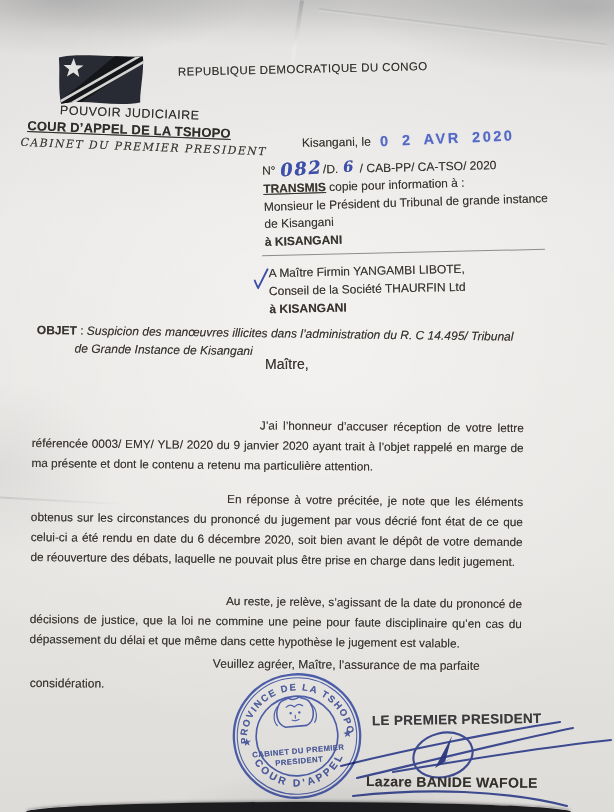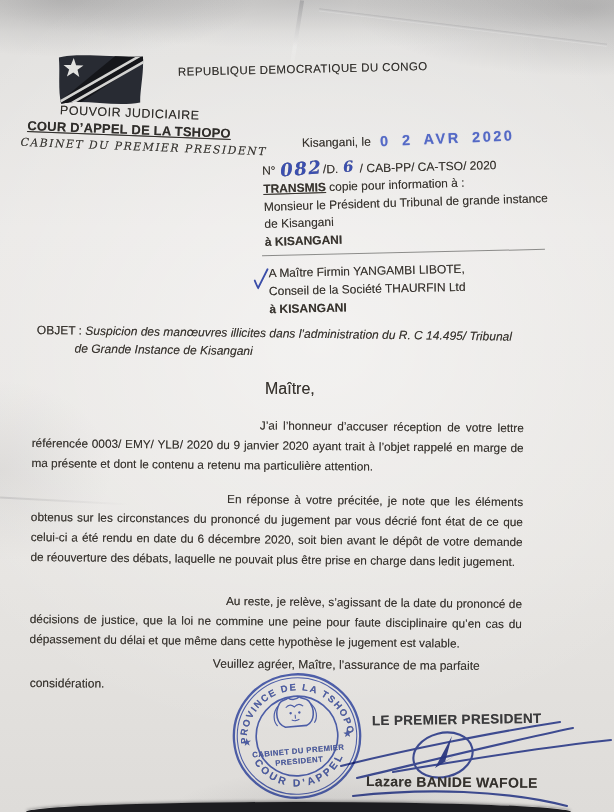--- a/index.html
+++ b/index.html
@@ -56,24 +56,24 @@
   .separator { position:absolute; left:262px; top:252px; width:283px; height:1px;
     background:#8b8b89; transform:rotate(-1.3deg); }
 
   .addressee { position:absolute; left:269px; top:262px; font-size:12px; line-height:18px;
     transform:rotate(-1.3deg); white-space:nowrap; }
   .checkmark { position:absolute; left:-17px; top:3px; }
 
   .objet { position:absolute; left:37px; top:321px; width:478px; font-size:12px;
     line-height:18px; transform:rotate(.8deg); transform-origin:0 0;
     padding-left:38px; text-indent:-38px; }
-  .objet-label { font-weight:normal; font-style:normal; }
+  .objet-label { font-weight:bold; font-style:normal; }
   .objet-text { font-style:italic; }
 
-  .salutation { position:absolute; left:265px; top:380px; font-size:16px; }
+  .salutation { position:absolute; left:265px; top:356px; font-size:14px; }
 
   .body-text { position:absolute; left:32px; top:413px; width:492px; font-size:11.8px;
     line-height:20px; text-align:justify; transform:rotate(.6deg); transform-origin:0 0; }
   .body-text p { margin:0; }
   .p1 { text-indent:228px; margin-bottom:14px !important; }
   .p2 { text-indent:196px; margin-bottom:22px !important; }
   .p3 { text-indent:196px; }
 
   .closing { position:absolute; left:30px; top:652px; width:472px; font-size:12px;
     line-height:21px; text-indent:183px; transform:rotate(.5deg); transform-origin:0 0; }

